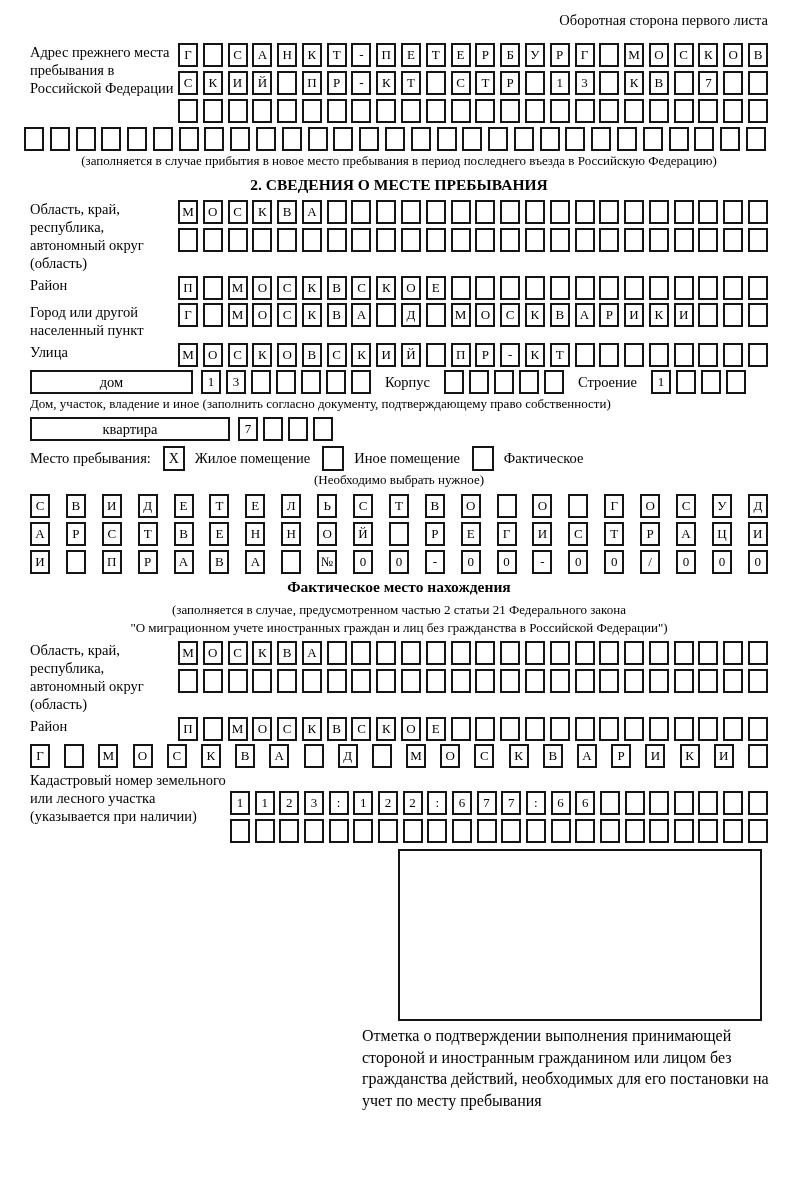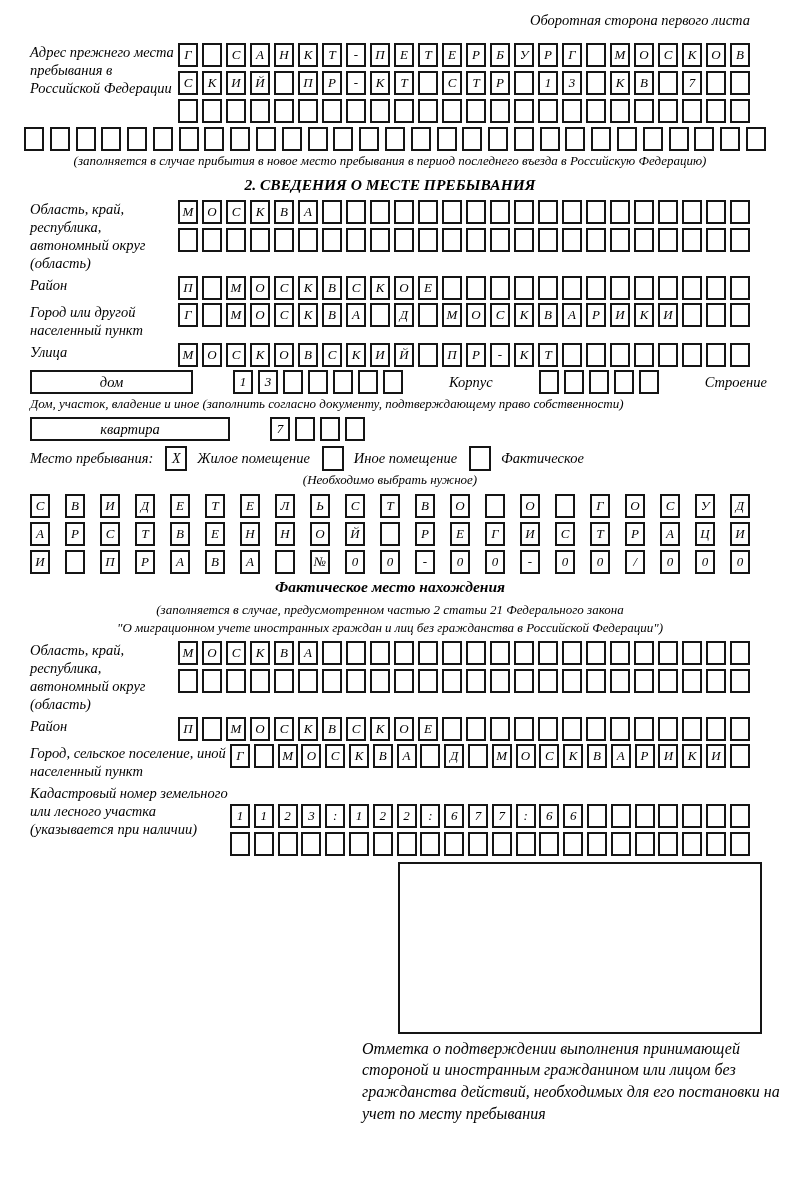--- a/index.html
+++ b/index.html
@@ -1,32 +1,32 @@
 <!DOCTYPE html>
 <html><head>
 <meta charset="utf-8">
 <style>
   html,body{margin:0;padding:0;background:#fff;}
   body{width:800px;height:1180px;overflow:hidden;color:#000;
        font-family:"Liberation Serif","DejaVu Serif",serif;}
-  .form{box-sizing:border-box;width:800px;padding:12px 50px 0 30px;font-style:italic;}
+  .form{box-sizing:border-box;width:800px;padding:12px 32px 0 30px;}
   .header-note{text-align:right;font-size:14.5px;margin-bottom:14px;}
   .field{display:flex;align-items:flex-start;margin-bottom:3px;}
   .flabel{width:148px;flex-shrink:0;font-size:14.5px;line-height:1.24;padding-top:1px;}
   .flabel-wide{width:223px;}
   .flabel-med{width:200px;}
   .rows{flex:1;display:flex;flex-direction:column;gap:4px;}
   .cellrow{display:flex;justify-content:space-between;width:100%;}
   .cell{width:20px;height:24px;box-sizing:border-box;border:2px solid #151515;
         display:flex;align-items:center;justify-content:center;font-size:13px;flex-shrink:0;}
   .fullrow{margin:4px 0 2px -6px;width:742px;}
   .caption{font-size:13px;line-height:1.25;margin:1px 0 5px;}
   .center{text-align:center;}
   .sec-title{text-align:center;font-weight:bold;font-size:15.5px;margin:7px 0 6px;}
-  .house-row{display:flex;align-items:center;margin:3px 0 2px;gap:32px;}
+  .house-row{display:flex;align-items:center;margin:3px 0 2px;}
   .wide-box{box-sizing:border-box;height:24px;border:2px solid #151515;
             display:flex;align-items:center;justify-content:center;font-size:14.5px;flex-shrink:0;}
   .w162{width:163px;}
   .w200{width:200px;}
   .group-cells{display:flex;gap:5px;margin-left:8px;}
   .inline-label{font-size:14.5px;margin:0 6px 0 14px;}
   .stay-row{display:flex;align-items:center;margin:5px 0 1px;font-size:14.5px;}
   .checkbox{width:22px;height:25px;box-sizing:border-box;border:2px solid #151515;
             display:flex;align-items:center;justify-content:center;font-size:14px;
             margin:0 10px 0 12px;flex-shrink:0;}
@@ -527,21 +527,20 @@
           <div class="cell"></div>
           <div class="cell"></div>
           <div class="cell"></div>
           <div class="cell"></div>
           <div class="cell"></div>
         </div>
     </div>
   </div>
 
   <div class="field">
-    <div class="flabel flabel-med">Город, сельское поселение, иной населенный пункт</div>
     <div class="rows">
       <div class="cellrow">
           <div class="cell">Г</div>
           <div class="cell"></div>
           <div class="cell">М</div>
           <div class="cell">О</div>
           <div class="cell">С</div>
           <div class="cell">К</div>
           <div class="cell">В</div>
           <div class="cell">А</div>

